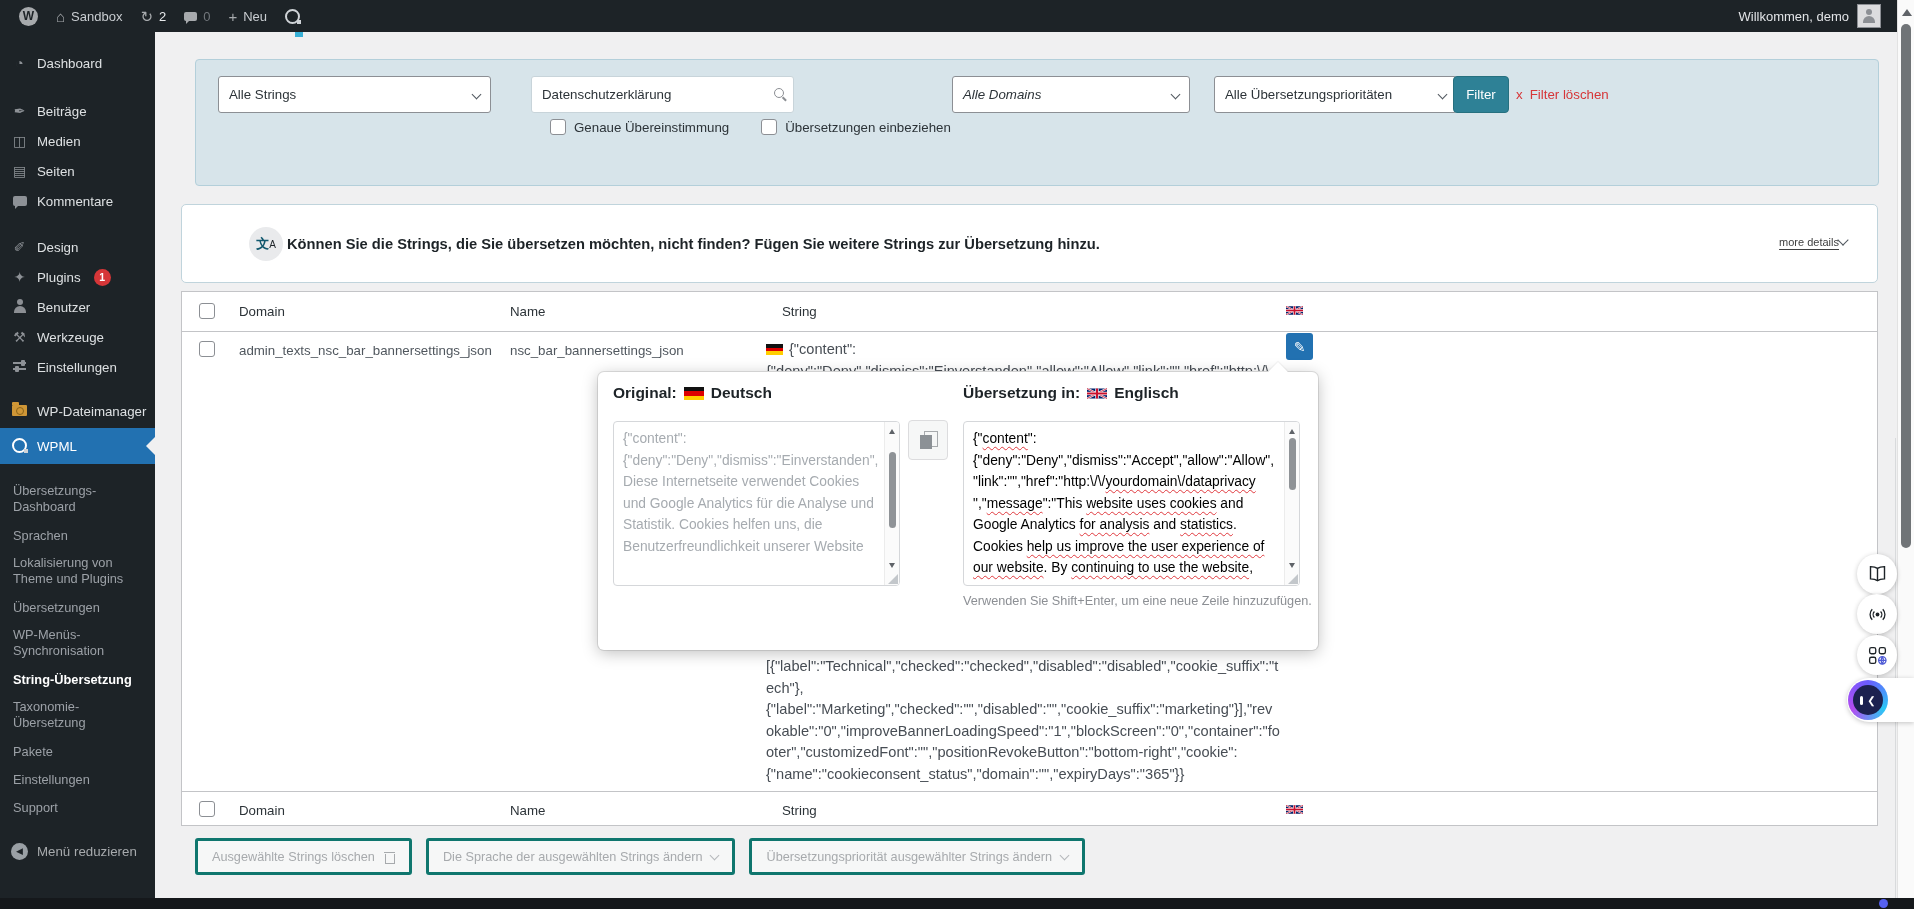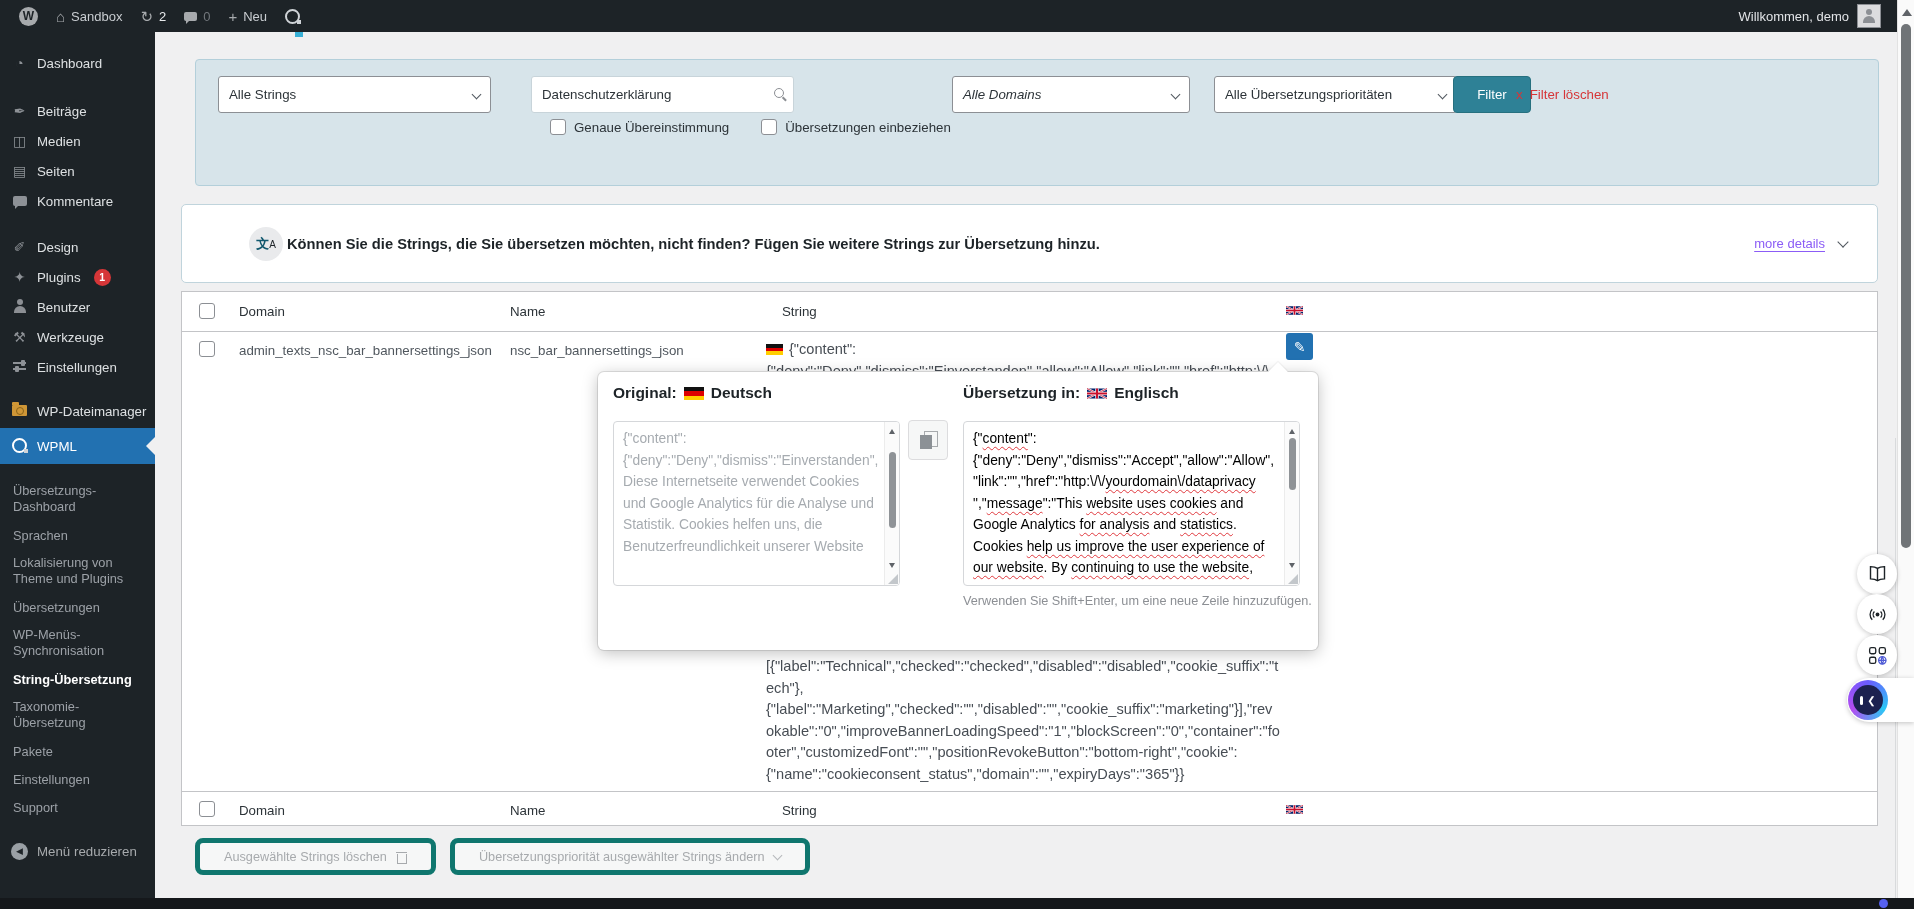--- a/index.html
+++ b/index.html
@@ -61,36 +61,36 @@
   .filterpanel { position:absolute; left:195px; top:59px; width:1684px; height:127px; background:#d7e4ea;
     border:1px solid #b3cfda; border-radius:4px; z-index:5; }
   .fp-artifact { position:absolute; left:295px; top:32px; width:8px; height:5px; background:#38b0d6; z-index:6; }
   .selectbox { position:absolute; height:37px; background:#fff; border:1px solid #8c8f94; border-radius:3px;
     display:flex; align-items:center; font-size:13.3px; color:#2c3338; padding:0 26px 0 10px; cursor:pointer; }
   .selectbox .chev { position:absolute; right:10px; top:14px; width:7px; height:7px; border-right:1.6px solid #50575e; border-bottom:1.6px solid #50575e; transform:rotate(45deg); }
   .searchbox { position:absolute; left:335px; top:16px; width:263px; height:37px; background:#fff; border:1px solid #c8d4da; border-radius:3px; }
   .searchbox input { width:100%; height:100%; border:0; outline:none; background:transparent; font-size:13.3px; color:#2c3338; padding:0 30px 0 10px; font-family:inherit; }
   .mag { position:absolute; right:9px; top:11px; width:10px; height:10px; border:1.6px solid #8c8f94; border-radius:50%; }
   .mag::after { content:""; position:absolute; right:-4px; bottom:-3px; width:5px; height:1.6px; background:#8c8f94; transform:rotate(45deg); }
-  .filterbtn { position:absolute; left:1257px; top:16px; width:78px; height:37px; background:#2e8196; color:#fff;
+  .filterbtn { position:absolute; left:1257px; top:16px; width:56px; height:37px; background:#2e8196; color:#fff;
     border:1px solid #26707f; border-radius:4px; font-size:13.3px; display:flex; align-items:center; justify-content:center; cursor:pointer; font-family:inherit; }
   .clearfilter { position:absolute; left:1320px; top:27px; color:#d63638; font-size:13.3px; cursor:pointer; display:flex; gap:7px; align-items:center; }
   .cbrow { position:absolute; top:59px; left:354px; display:flex; gap:32px; align-items:center; font-size:13.3px; color:#2c3338; }
   .cb { width:16px; height:16px; background:#fff; border:1px solid #8c8f94; border-radius:3px; display:inline-block; flex:0 0 16px; cursor:pointer; }
   .cblabel { display:flex; align-items:center; gap:8px; }
 
   
   .banner { position:absolute; left:181px; top:204px; width:1697px; height:79px; background:#fff;
     border:1px solid #c0d4dc; border-radius:5px; z-index:5; }
   .banner .bicon { position:absolute; left:67px; top:22px; width:34px; height:34px; border-radius:50%; background:#e9eaec;
     display:flex; align-items:center; justify-content:center; font-size:13px; color:#1d2327; }
   .banner .bicon b { font-weight:bold; color:#11586e; }
   .banner .bicon small { font-size:10px; color:#1d2327; }
   .banner .btext { position:absolute; left:105px; top:31px; font-size:14.7px; font-weight:600; color:#1d2327; }
-  .moredetails { position:absolute; right:30px; top:31px; display:flex; align-items:center; gap:14px; font-size:13px; color:#8b5cf6; cursor:pointer; }
+  .moredetails { position:absolute; right:30px; top:31px; display:flex; align-items:center; font-size:11px; color:#404040; cursor:pointer; }
   .moredetails u { text-underline-offset:3px; }
   .chevdn { width:8px; height:8px; border-right:1.7px solid #50575e; border-bottom:1.7px solid #50575e; transform:rotate(45deg); margin-top:-4px; }
 
   
   .stable { position:absolute; left:181px; top:291px; width:1697px; height:535px; background:#fff; border:1px solid #c3c4c7; z-index:5; }
   .thead-border { position:absolute; left:0; top:39px; width:100%; height:1px; background:#c3c4c7; }
   .tfoot-border { position:absolute; left:0; top:499px; width:100%; height:1px; background:#c3c4c7; }
   .hcell { position:absolute; font-size:13.3px; color:#2c3338; }
   .rcell { position:absolute; font-size:13.3px; color:#50575e; }
   .jsontext { font-size:14.6px; line-height:21.5px; color:#474d54; }
@@ -116,22 +116,22 @@
   .rs { position:absolute; right:1px; bottom:1px; width:0; height:0; border-style:solid; border-width:0 0 10px 10px; border-color:transparent transparent #c3c7cb transparent; }
   .copybtn { position:absolute; left:310px; top:48px; width:40px; height:40px; background:#f6f7f7; border:1px solid #dcdcde; border-radius:4px; cursor:pointer; }
   .copyicon { position:absolute; left:11px; top:10px; width:18px; height:18px; }
   .copyicon::before { content:""; position:absolute; right:0; top:0; width:12px; height:14px; border:1.5px solid #a7aaad; }
   .copyicon::after { content:""; position:absolute; left:0; bottom:0; width:12px; height:14px; background:#8c9196; }
   .sq { text-decoration:underline; text-decoration-style:wavy; text-decoration-color:#e0393e; text-decoration-thickness:1px; text-underline-offset:3px; }
   .hint { position:absolute; left:365px; top:222px; font-size:12.7px; color:#8c8f94; }
 
   
   .actions { position:absolute; left:195px; top:838px; display:flex; gap:14px; z-index:5; }
-  .dbtn { height:37px; background:#f6f7f7; border:5px solid #0f766e; border-radius:8px; color:#a7aaad;
-    font-size:12.7px; display:flex; align-items:center; gap:9px; padding:0 24px; font-family:inherit; }
+  .dbtn { height:37px; background:#f6f7f7; border:3px solid #0f766e; border-radius:3px; color:#a7aaad;
+    font-size:12.7px; display:flex; align-items:center; gap:9px; padding:0 14px; font-family:inherit; }
   .trash { position:relative; width:11px; height:12px; display:inline-block; }
   .trash::before { content:""; position:absolute; left:1px; top:3px; width:8px; height:9px; border:1.2px solid #a7aaad; border-top:0; }
   .trash::after { content:""; position:absolute; left:0; top:1px; width:11px; height:1.6px; background:#a7aaad; }
   .dchev { width:7px; height:7px; border-right:1.5px solid #b5b8bb; border-bottom:1.5px solid #b5b8bb; transform:rotate(45deg); margin-top:-3px; }
 
   
   .fab { position:absolute; left:1857px; width:40px; height:40px; border-radius:50%; background:#fff;
     box-shadow:0 1px 5px rgba(0,0,0,.22); z-index:45; display:flex; align-items:center; justify-content:center; cursor:pointer; }
   .fab svg { width:21px; height:21px; }
   .robot-pill { position:absolute; left:1847px; top:678px; width:67px; height:44px; background:#fff; border-radius:22px 0 0 22px;
@@ -404,20 +404,24 @@
 
     <div class="hint">Verwenden Sie Shift+Enter, um eine neue Zeile hinzuzufügen.</div>
   </div>
 
   <div class="actions">
     <button class="dbtn" disabled="">
       <span>Ausgewählte Strings löschen</span>
       <span class="trash"></span>
     </button>
     <button class="dbtn" disabled="">
+      <span>Die Sprache der ausgewählten Strings ändern</span>
+      <span class="dchev"></span>
+    </button>
+    <button class="dbtn" disabled="">
       <span>Übersetzungspriorität ausgewählter Strings ändern</span>
       <span class="dchev"></span>
     </button>
   </div>
 
   <div class="fab" style="top:554px;">
     <svg viewBox="0 0 24 24">
         <path d="M12 5c-2-1.5-5-2-8-2v14c3 0 6 .5 8 2 2-1.5 5-2 8-2V3c-3 0-6 .5-8 2z" fill="none" stroke="#1d2327" stroke-width="1.6"></path>
         <path d="M12 5v14" stroke="#1d2327" stroke-width="1.6"></path>
       </svg>

